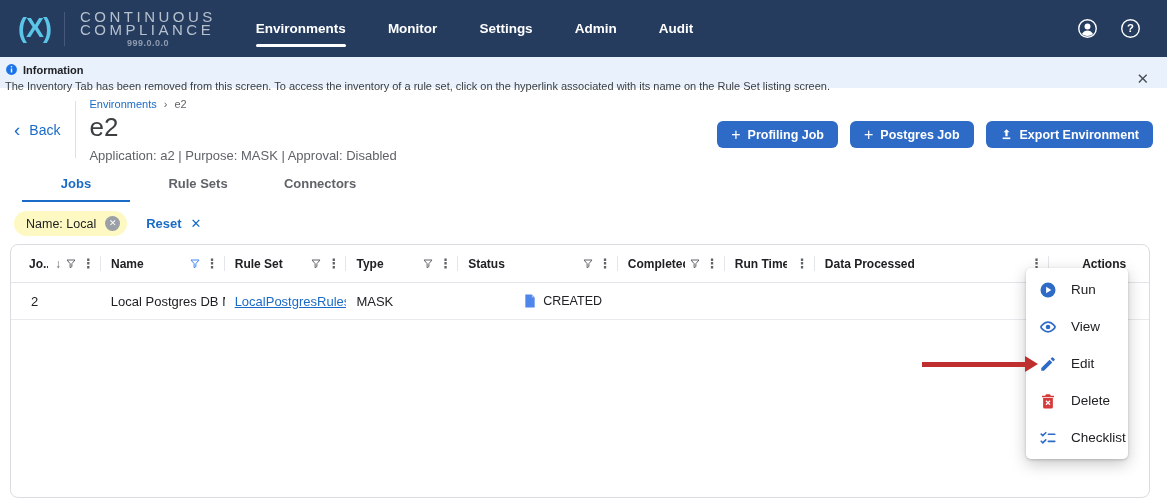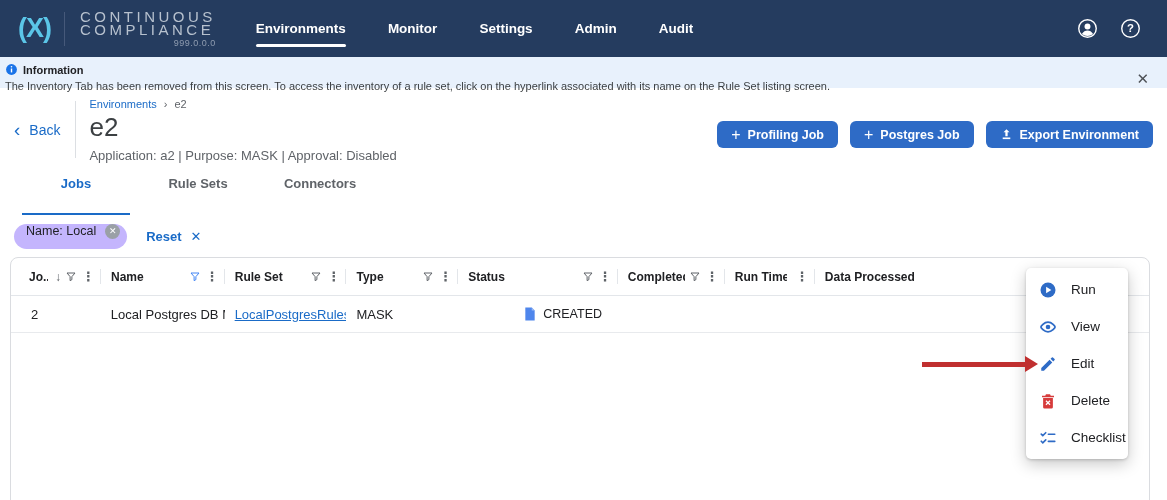--- a/index.html
+++ b/index.html
@@ -5,21 +5,21 @@
   * { margin:0; padding:0; box-sizing:border-box; }
   html,body { width:1167px; height:500px; overflow:hidden; background:#fff;
     font-family:"Liberation Sans", sans-serif; position:relative; }
 
   
   .topbar { height:57px; background:#253C5F; display:flex; align-items:center; color:#fff; }
   .logo { font-size:27px; font-weight:700; color:#5BC6E8; margin-left:18px; letter-spacing:-1px; }
   .brand-divider { width:1px; height:34px; background:#46597A; margin:0 15px 0 13px; }
   .brand { display:flex; flex-direction:column; }
   .brand-line { font-size:15px; letter-spacing:3.5px; color:#B7C1CE; font-weight:500; line-height:13px; }
-  .brand-version { font-size:9px; color:#8F9CB0; margin-top:2px; text-align:right; letter-spacing:.5px; }
+  .brand-version { font-size:9px; color:#8F9CB0; margin-top:2px; text-align:center; letter-spacing:.5px;font-weight:bold; }
   .nav { display:flex; gap:42px; margin-left:40px; font-size:13.5px; font-weight:700; }
   .nav-item { position:relative; padding:4px 0; cursor:pointer; white-space:nowrap; }
   .nav-item.active::after { content:""; position:absolute; left:0; right:0; bottom:-7px; height:3px; background:#fff; border-radius:2px; }
   .top-icons { margin-left:auto; display:flex; gap:22px; margin-right:26px; align-items:center; }
   .top-icon { width:21px; height:21px; cursor:pointer; }
 
   
   .banner { height:31px; background:#E8F1FC; position:relative; padding:6px 46px 0 5px; }
   .banner-title-row { display:flex; align-items:center; gap:5px; }
   .banner-title { font-size:11px; font-weight:700; color:#202124; }
@@ -38,26 +38,26 @@
   .page-title { font-size:26px; color:#3C4043; font-weight:500; margin-top:2px; line-height:30px; }
   .page-subtitle { font-size:13px; color:#5F6368; margin-top:6px; }
   .header-buttons { margin-left:auto; display:flex; gap:12px; margin-top:25px; }
   .btn { display:flex; align-items:center; gap:7px; background:#2E6BC6; color:#fff; font-size:12.5px; font-weight:700;
          height:27px; padding:0 14px; border-radius:6px; border:none; cursor:pointer; white-space:nowrap;
          font-family:"Liberation Sans", sans-serif; }
   .btn .plus { font-size:16px; font-weight:400; line-height:16px; }
 
   
   .tabs { display:flex; margin:13px 0 0 22px; }
-  .tab { width:108px; text-align:center; font-size:13px; font-weight:700; color:#5F6368; padding-bottom:22px; margin-right:14px; cursor:pointer; }
+  .tab { width:108px; text-align:center; font-size:13px; font-weight:700; color:#5F6368; padding-bottom:9px; margin-right:14px; cursor:pointer; }
   .tab.active { color:#1A6BC7; border-bottom:2.5px solid #1A6BC7; }
 
   
   .filters { display:flex; align-items:center; margin:9px 0 0 14px; gap:19px; }
-  .chip { display:flex; gap:9px; background:#c4b5fd; border-radius:13px; height:25px; padding:0 7px 0 12px; font-size:12.5px; color:#202124; }
+  .chip { display:flex; align-items:center; gap:9px; background:#fef9c3; border-radius:13px; height:25px; padding:0 7px 0 12px; font-size:12.5px; color:#202124; }
   .chip-x { background:#9AA0A6; border-radius:50%; color:#fff; width:15px; height:15px; line-height:15px; text-align:center; font-size:9px; cursor:pointer; }
   .reset { display:flex; align-items:center; gap:9px; color:#1A6BC7; font-weight:700; font-size:13px; cursor:pointer; }
   .reset-x { font-size:13px; font-weight:400; }
 
   
   .table { margin:8px 0 0 10px; width:1140px; height:254px; border:1px solid #DADCE0; border-radius:8px; background:#fff; }
   .thead { display:flex; height:38px; border-bottom:1px solid #E3E6EA; align-items:center; }
   .th { display:flex; align-items:center; gap:4px; padding-left:10px; position:relative; height:100%; }
   .th::after { content:""; position:absolute; right:0; top:11px; bottom:11px; width:1px; background:#E3E6EA; }
   .th.last::after { display:none; }

